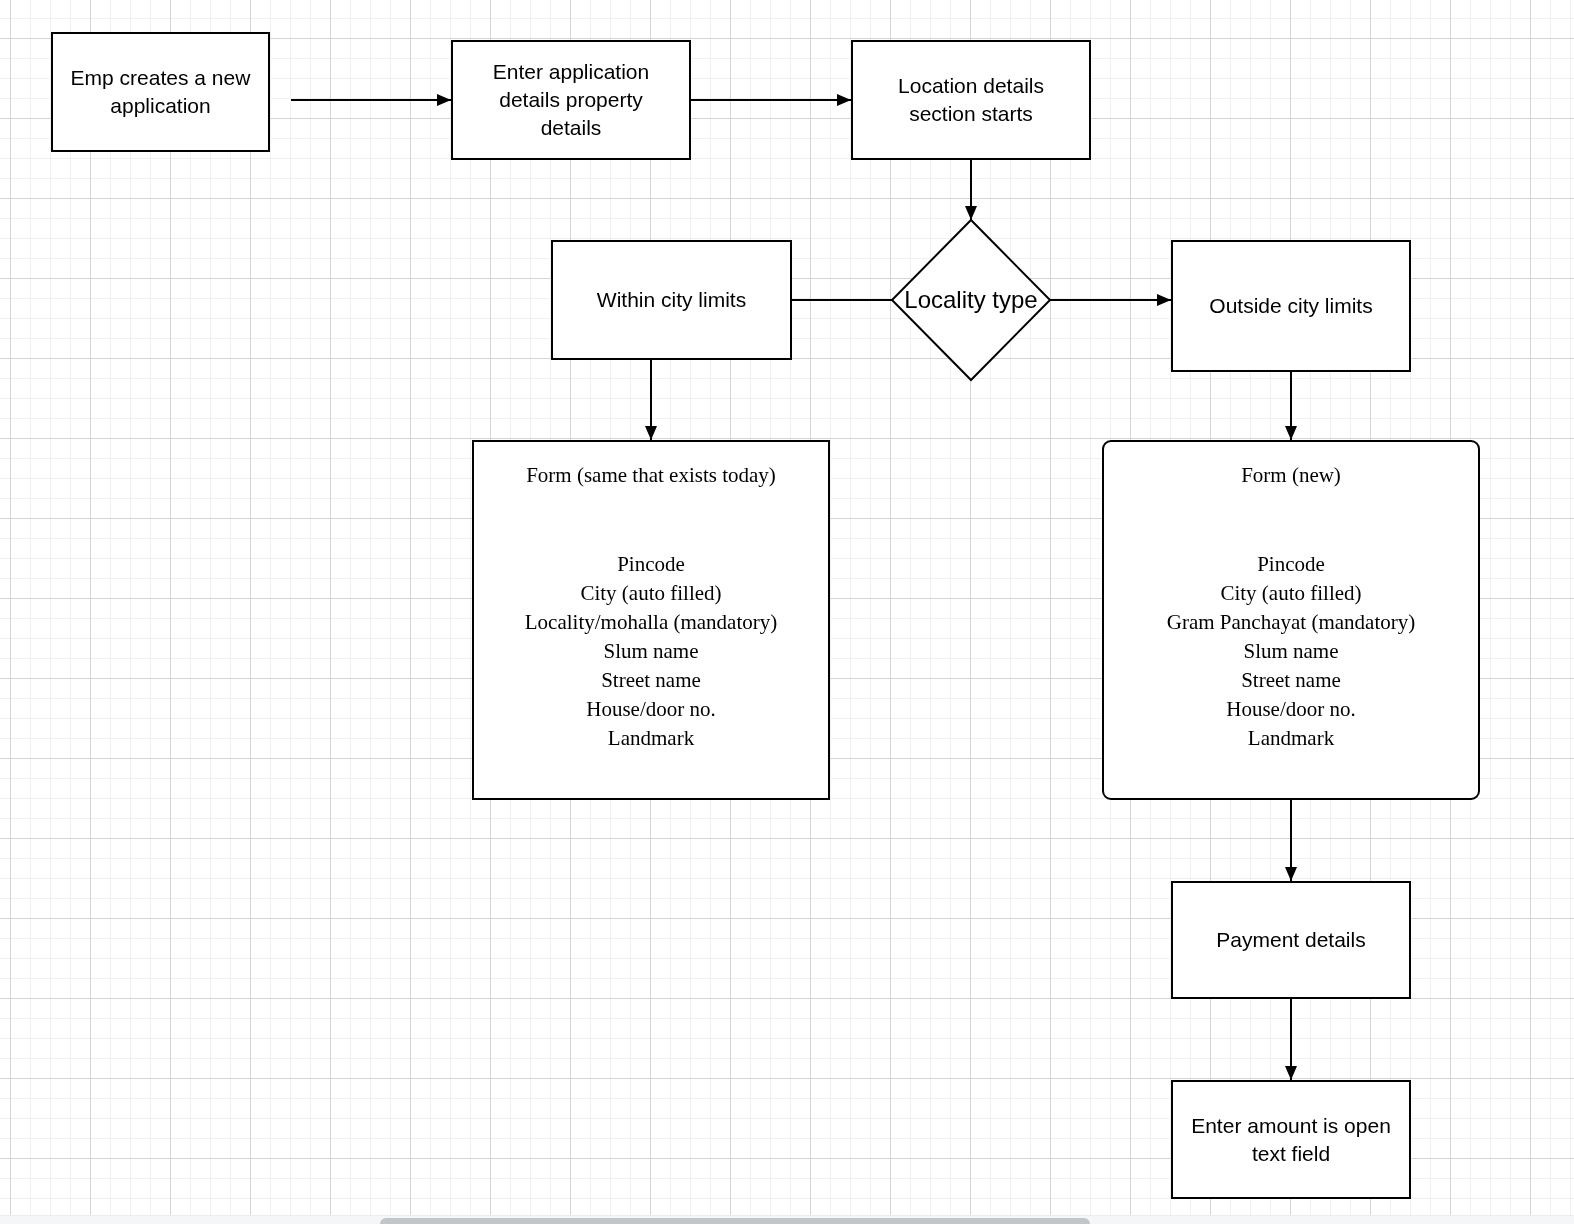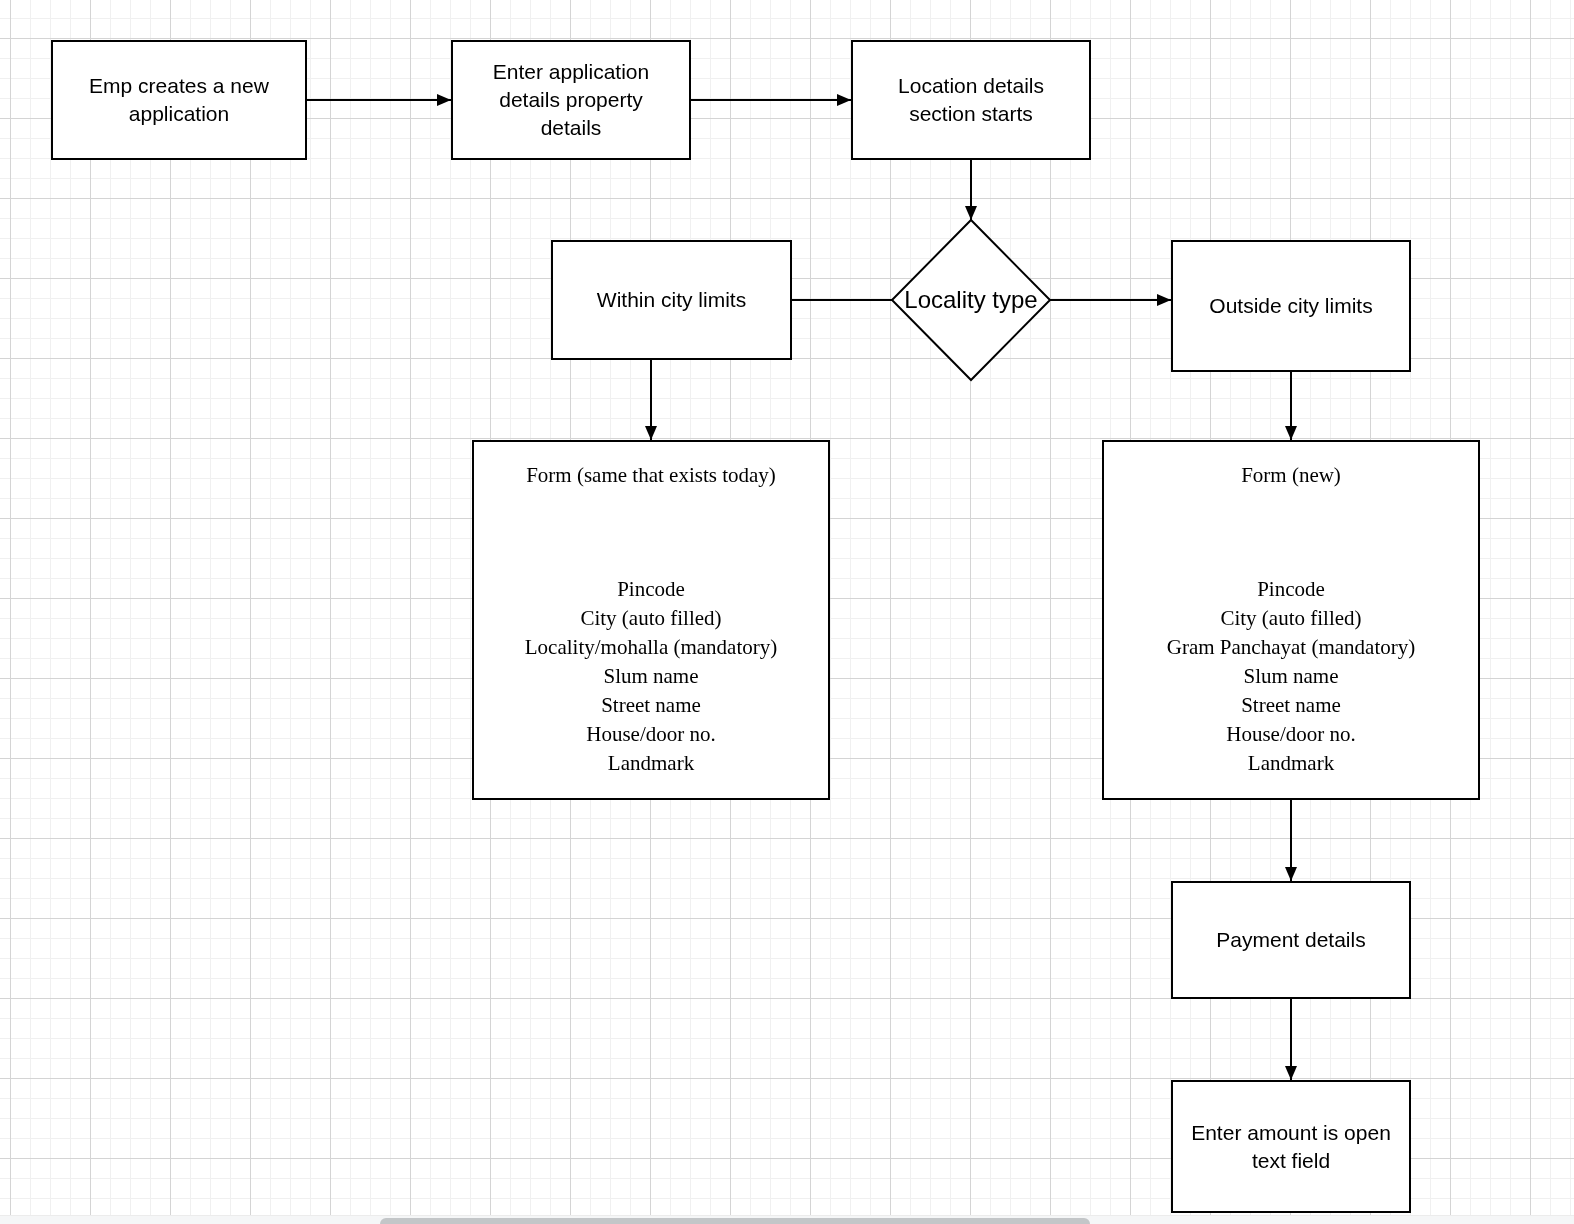--- a/index.html
+++ b/index.html
@@ -24,33 +24,33 @@
     pointer-events:none;
   }
   svg.connectors path, svg.connectors polygon { pointer-events:stroke; }
   .node {
     position:absolute; background:#ffffff; border:2px solid #000;
     display:flex; align-items:center; justify-content:center;
     text-align:center; font-size:21px; line-height:28px;
   }
   .lbl { white-space:pre-line; }
   
-  .n-emp      { left:51px;   top:40px;   width:256px; height:120px; }
+  .n-emp      { left:51px;   top:32px;   width:219px; height:120px; }
   .n-enterapp { left:451px;  top:40px;   width:240px; height:120px; }
   .n-location { left:851px;  top:40px;   width:240px; height:120px; }
   .n-within   { left:531px;  top:240px;  width:241px; height:120px;margin-left:20px; }
   .n-outside  { left:1171px; top:240px;  width:240px; height:132px; }
   .n-formleft { left:472px;  top:440px;  width:358px; height:360px; }
-  .n-formright{ left:1102px; top:440px;  width:378px; height:360px; }
+  .n-formright{ left:1102px; top:440px;  width:378px; height:360px;border-radius:9px; }
   .n-payment  { left:1171px; top:881px;  width:240px; height:118px; }
-  .n-amount   { left:1171px; top:1080px; width:240px; height:133px; padding:12px 8px; }
+  .n-amount   { left:1171px; top:1080px; width:240px; height:119px; padding:12px 8px; }
   
   .form { flex-direction:column; justify-content:flex-start; align-items:stretch;font-family:Liberation Serif, serif; }
   .form-title { margin-top:19px; line-height:29px; }
-  .form-fields { margin-top:85px; }
+  .form-fields { margin-top:60px; }
   .form-fields div { line-height:29px; }
   
   .diamond-label {
     position:absolute; left:892px; top:286px; width:158px; height:28px;
     text-align:center; font-size:24px; line-height:28px;
   }
   
   .hscroll-track {
     position:absolute; left:0; top:1215px; width:1574px; height:9px;
     background:#f5f6f7; border-top:1px solid #ececec;

